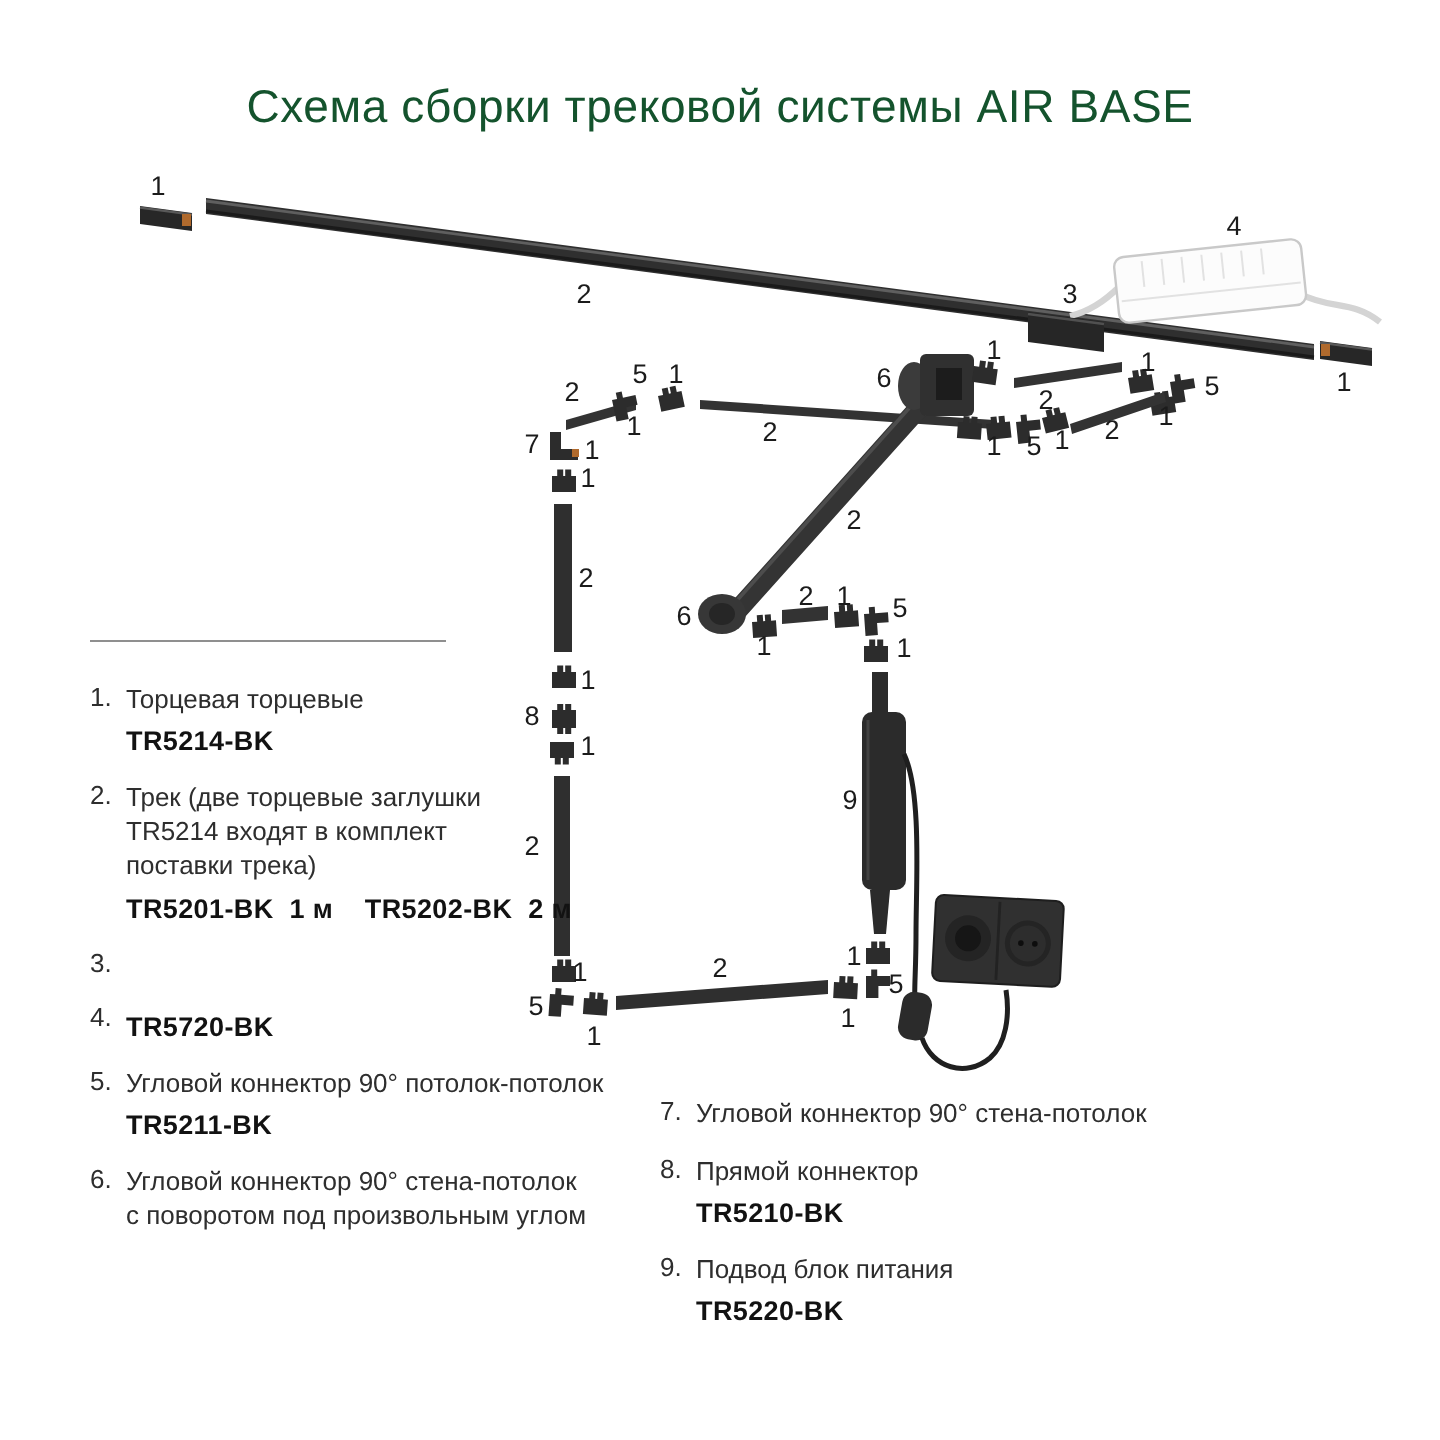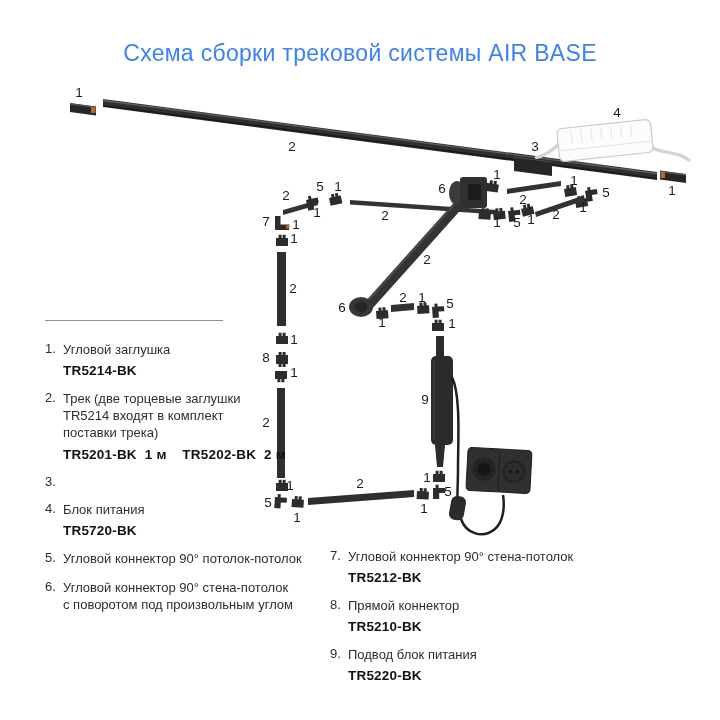--- a/index.html
+++ b/index.html
@@ -1,19 +1,19 @@
 <!DOCTYPE html>
 <html><head>
 <meta charset="utf-8">
 <style>
   html,body{margin:0;padding:0;background:#fff;}
   body{width:720px;height:720px;position:relative;overflow:hidden;
        font-family:"Liberation Sans",sans-serif;}
   .title{position:absolute;top:40px;left:0;width:720px;margin:0;text-align:center;
-         font-size:23px;font-weight:400;color:#3b82f6;letter-spacing:.3px;}
+         font-size:23px;font-weight:400;color:#14532d;letter-spacing:.3px;}
   .diagram{position:absolute;left:0;top:0;width:720px;height:720px;}
   svg.diag{position:absolute;left:0;top:0;}
   .callout{position:absolute;transform:translate(-50%,-50%);
            font-size:13.5px;color:#1b1b1b;line-height:1;}
   .legend{position:absolute;font-size:13px;color:#2e2e2e;}
   .legend-left{left:45px;top:320px;width:258px;}
   .legend-right{left:330px;top:548px;width:285px;}
   .divider{border-top:1.5px solid #8f8f8f;width:178px;margin:0 0 20px 0;}
   .li{display:grid;grid-template-columns:18px 1fr;margin-bottom:12px;}
   .li .num{grid-column:1;}
@@ -194,54 +194,53 @@
       <span class="callout" style="left: 448px; top: 492px;">5</span>
       <span class="callout" style="left: 427px; top: 478px;">1</span>
     </div>
 </div>
 
 <div class="legend legend-left">
   <div class="divider"></div>
 
   <div class="li">
     <span class="num">1.</span>
-    <span class="txt">Угловой заглушка</span>
+    <span class="txt">Торцевая торцевые</span>
     <div class="code">TR5214-BK</div>
   </div>
   <div class="li">
     <span class="num">2.</span>
     <span class="txt">Трек (две торцевые заглушки
 TR5214 входят в комплект
 поставки трека)</span>
     <div class="code">TR5201-BK  1 м    TR5202-BK  2 м</div>
   </div>
   <div class="li">
     <span class="num">3.</span>
   </div>
   <div class="li">
     <span class="num">4.</span>
-    <span class="txt">Блок питания</span>
     <div class="code">TR5720-BK</div>
   </div>
   <div class="li">
     <span class="num">5.</span>
     <span class="txt">Угловой коннектор 90° потолок-потолок</span>
+    <div class="code">TR5211-BK</div>
   </div>
   <div class="li">
     <span class="num">6.</span>
     <span class="txt">Угловой коннектор 90° стена-потолок
 с поворотом под произвольным углом</span>
   </div>
 </div>
 
 <div class="legend legend-right">
   <div class="li">
     <span class="num">7.</span>
     <span class="txt">Угловой коннектор 90° стена-потолок</span>
-    <div class="code">TR5212-BK</div>
   </div>
   <div class="li">
     <span class="num">8.</span>
     <span class="txt">Прямой коннектор</span>
     <div class="code">TR5210-BK</div>
   </div>
   <div class="li">
     <span class="num">9.</span>
     <span class="txt">Подвод блок питания</span>
     <div class="code">TR5220-BK</div>

